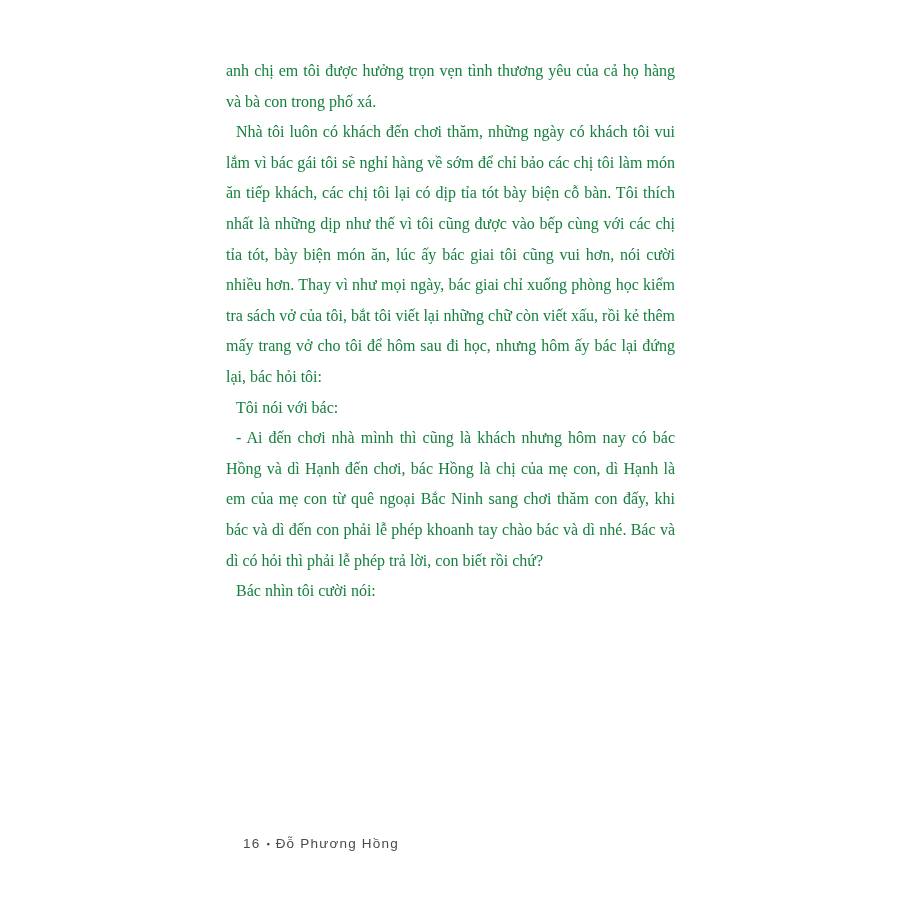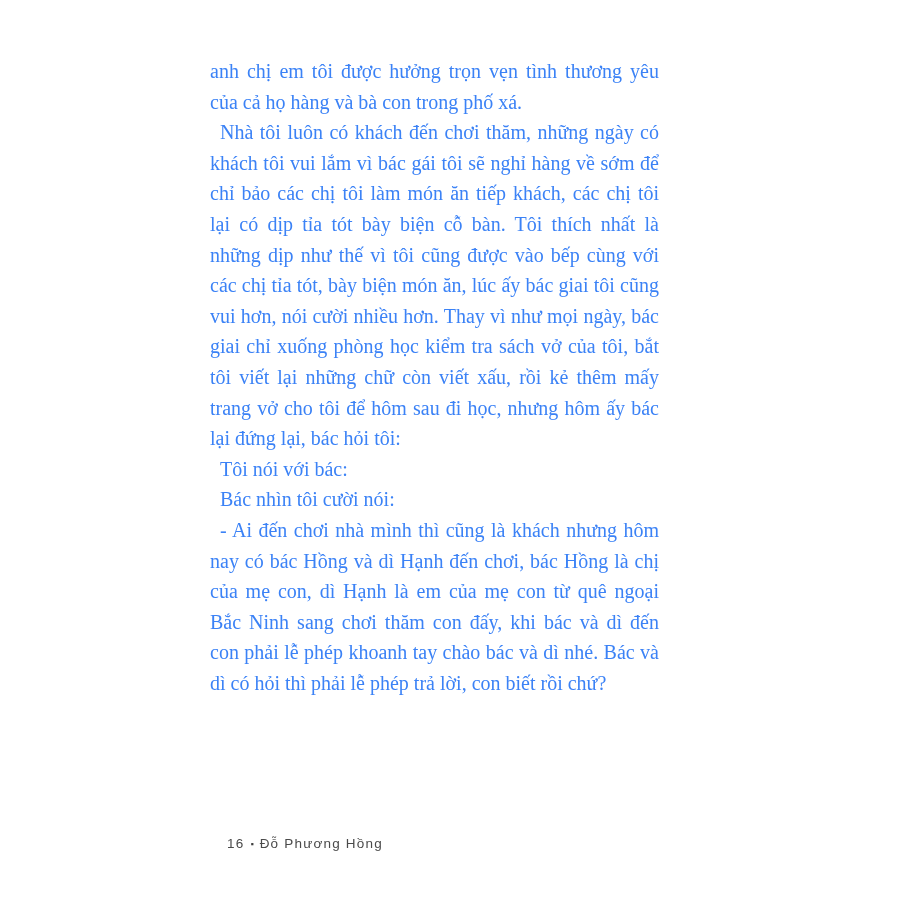--- a/index.html
+++ b/index.html
@@ -14,39 +14,39 @@
     overflow: hidden;
     font-family: "Liberation Serif", serif;
   }
   .book-page {
     position: absolute;
     inset: 0;
     background: #ffffff;
   }
   .text-column {
     position: absolute;
-    left: 210px;
+    left: 226px;
     top: 56px;
     width: 449px;
-    color: #3b82f6;
-    font-size: 20px;
+    color: #15803d;
+    font-size: 16px;
     line-height: 30.6px;
     text-align: justify;
     text-justify: inter-word;
   }
   .para {
     margin: 0;
   }
   .para.indent {
     text-indent: 10px;
     font-family: Liberation Serif, serif;
   }
   .page-footer {
     position: absolute;
-    left: 227px;
+    left: 243px;
     top: 836px;
     font-family: "Liberation Sans", sans-serif;
     font-size: 13.5px;
     color: #4a4a4a;
     letter-spacing: 1.2px;
     display: flex;
     align-items: center;
     gap: 6px;
     white-space: nowrap;
   }
@@ -60,22 +60,22 @@
 </style>
 </head>
 <body>
 
 <div class="book-page">
 
   <div class="text-column">
     <p class="para">anh chị em tôi được hưởng trọn vẹn tình thương yêu của cả họ hàng và bà con trong phố xá.</p>
     <p class="para indent">Nhà tôi luôn có khách đến chơi thăm, những ngày có khách tôi vui lắm vì bác gái tôi sẽ nghỉ hàng về sớm để chỉ bảo các chị tôi làm món ăn tiếp khách, các chị tôi lại có dịp tỉa tót bày biện cỗ bàn. Tôi thích nhất là những dịp như thế vì tôi cũng được vào bếp cùng với các chị tỉa tót, bày biện món ăn, lúc ấy bác giai tôi cũng vui hơn, nói cười nhiều hơn. Thay vì như mọi ngày, bác giai chỉ xuống phòng học kiểm tra sách vở của tôi, bắt tôi viết lại những chữ còn viết xấu, rồi kẻ thêm mấy trang vở cho tôi để hôm sau đi học, nhưng hôm ấy bác lại đứng lại, bác hỏi tôi:</p>
     <p class="para indent">Tôi nói với bác:</p>
+    <p class="para indent">- Ai đến chơi nhà mình thì cũng là khách nhưng hôm nay có bác Hồng và dì Hạnh đến chơi, bác Hồng là chị của mẹ con, dì Hạnh là em của mẹ con từ quê ngoại Bắc Ninh sang chơi thăm con đấy, khi bác và dì đến con phải lễ phép khoanh tay chào bác và dì nhé. Bác và dì có hỏi thì phải lễ phép trả lời, con biết rồi chứ?</p>
     <p class="para indent">Bác nhìn tôi cười nói:</p>
-    <p class="para indent">- Ai đến chơi nhà mình thì cũng là khách nhưng hôm nay có bác Hồng và dì Hạnh đến chơi, bác Hồng là chị của mẹ con, dì Hạnh là em của mẹ con từ quê ngoại Bắc Ninh sang chơi thăm con đấy, khi bác và dì đến con phải lễ phép khoanh tay chào bác và dì nhé. Bác và dì có hỏi thì phải lễ phép trả lời, con biết rồi chứ?</p>
   </div>
 
   <div class="page-footer">
     <span>16</span>
     <span class="sep">▪</span>
     <span>Đỗ Phương Hồng</span>
   </div>
 
 </div>
 

